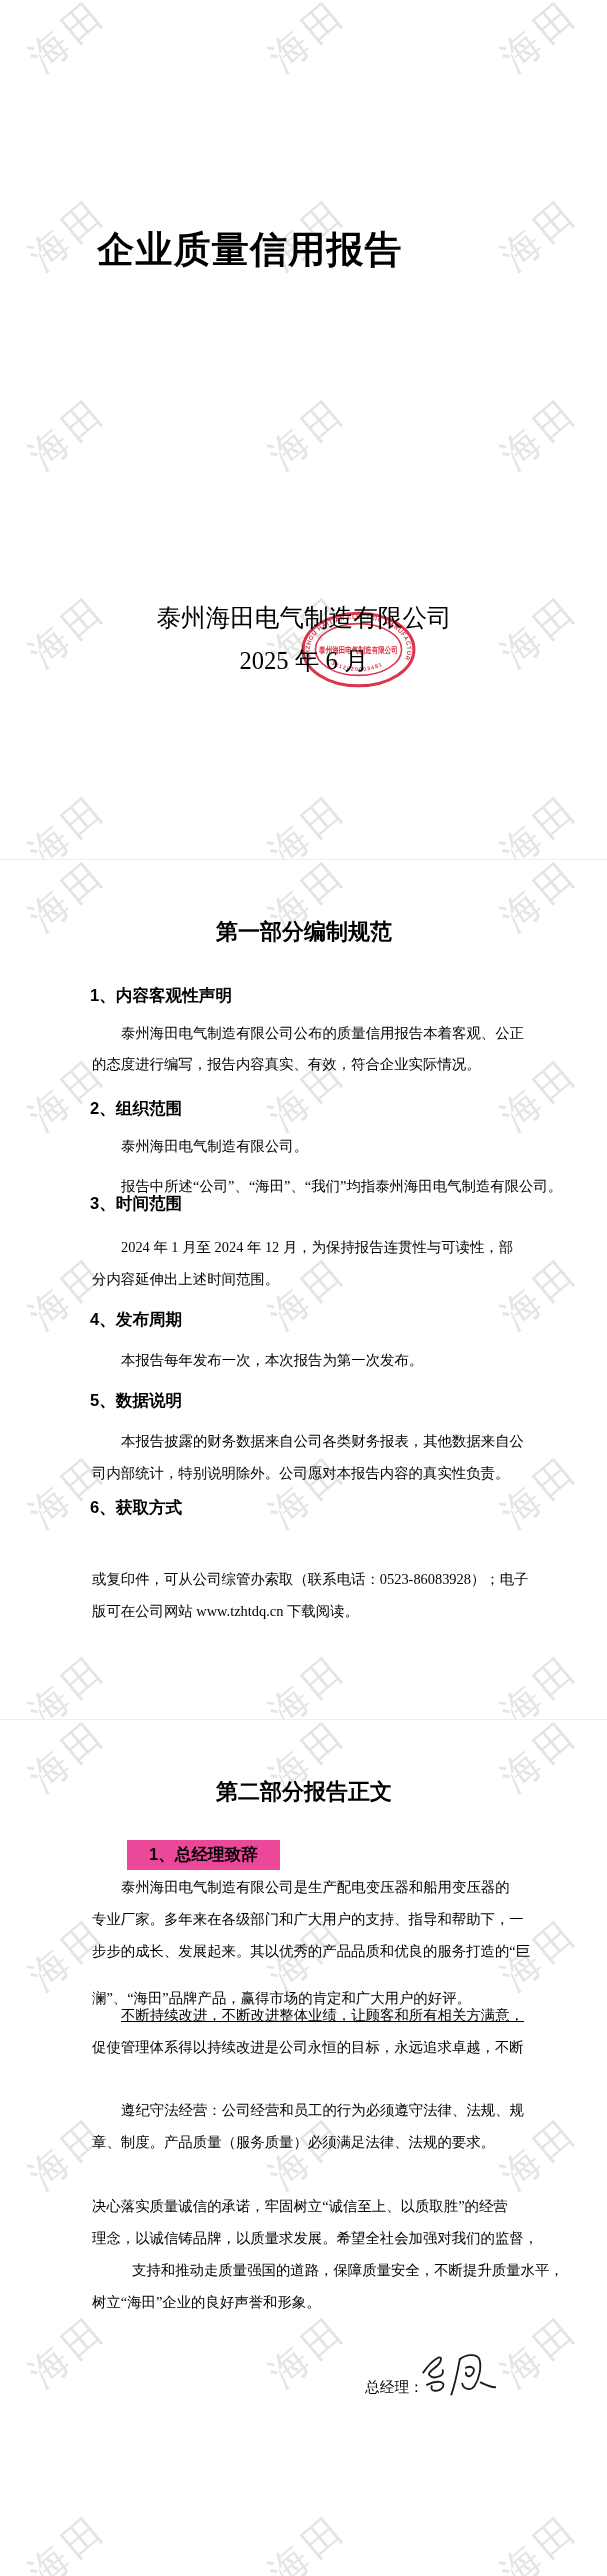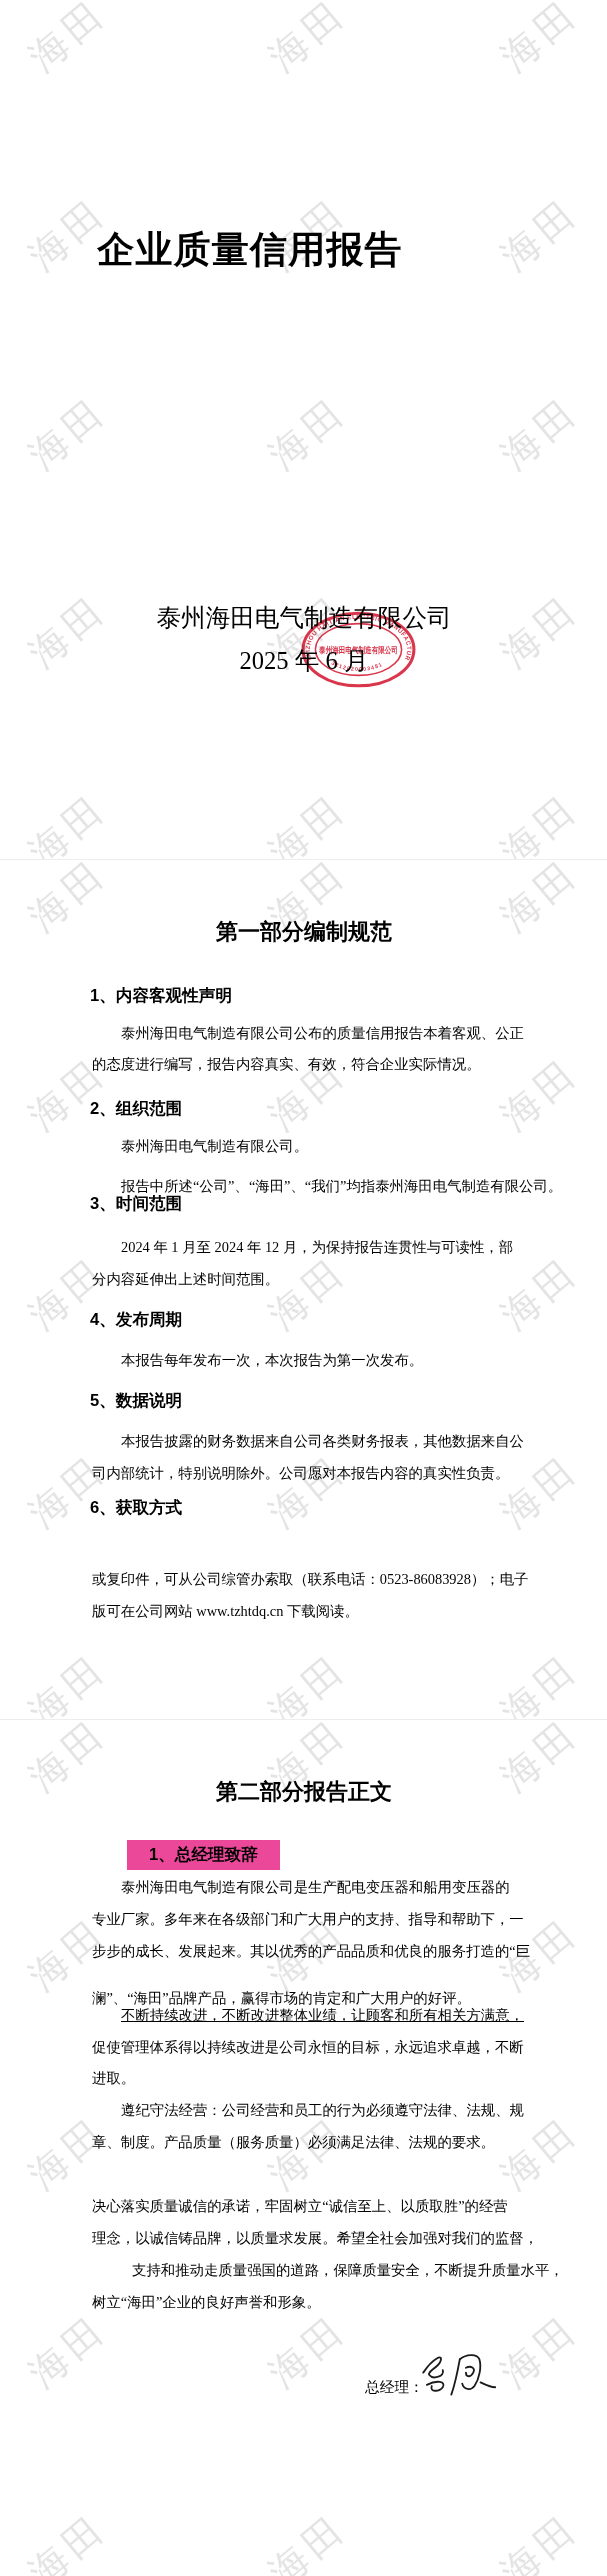--- a/index.html
+++ b/index.html
@@ -130,21 +130,20 @@
     </div>
   <div class="content">
       <div class="h1" style="top: 53px;">第二部分报告正文</div>
       <div class="h2 hl" style="top: 120px;">1、总经理致辞</div>
       <div class="line first" style="top: 151px;">泰州海田电气制造有限公司是生产配电变压器和船用变压器的</div>
       <div class="line" style="top: 183px;">专业厂家。多年来在各级部门和广大用户的支持、指导和帮助下，一</div>
       <div class="line" style="top: 215px;">步步的成长、发展起来。其以优秀的产品品质和优良的服务打造的“巨</div>
       <div class="line" style="top: 262px;">澜”、“海田”品牌产品，赢得市场的肯定和广大用户的好评。</div>
       <div class="line first" style="top: 279px; text-decoration: underline;">不断持续改进，不断改进整体业绩，让顾客和所有相关方满意，</div>
       <div class="line" style="top: 311px;">促使管理体系得以持续改进是公司永恒的目标，永远追求卓越，不断</div>
-      <div class="line" style="top: 342px;">进取。</div>
       <div class="line first" style="top: 374px;">遵纪守法经营：公司经营和员工的行为必须遵守法律、法规、规</div>
       <div class="line" style="top: 406px;">章、制度。产品质量（服务质量）必须满足法律、法规的要求。</div>
       <div class="line" style="top: 470px;">决心落实质量诚信的承诺，牢固树立“诚信至上、以质取胜”的经营</div>
       <div class="line" style="top: 502px;">理念，以诚信铸品牌，以质量求发展。希望全社会加强对我们的监督，</div>
       <div class="line" style="top: 534px; margin-left: 40px;">支持和推动走质量强国的道路，保障质量安全，不断提升质量水平，</div>
       <div class="line" style="top: 566px;">树立“海田”企业的良好声誉和形象。</div>
       <div class="sig-label" style="top: 651px;">总经理：</div>
     </div>
   <svg class="signature" width="92" height="61" viewBox="0 0 150 100">
     <g fill="none" stroke="#1b1b1b" stroke-width="3" stroke-linecap="round">

